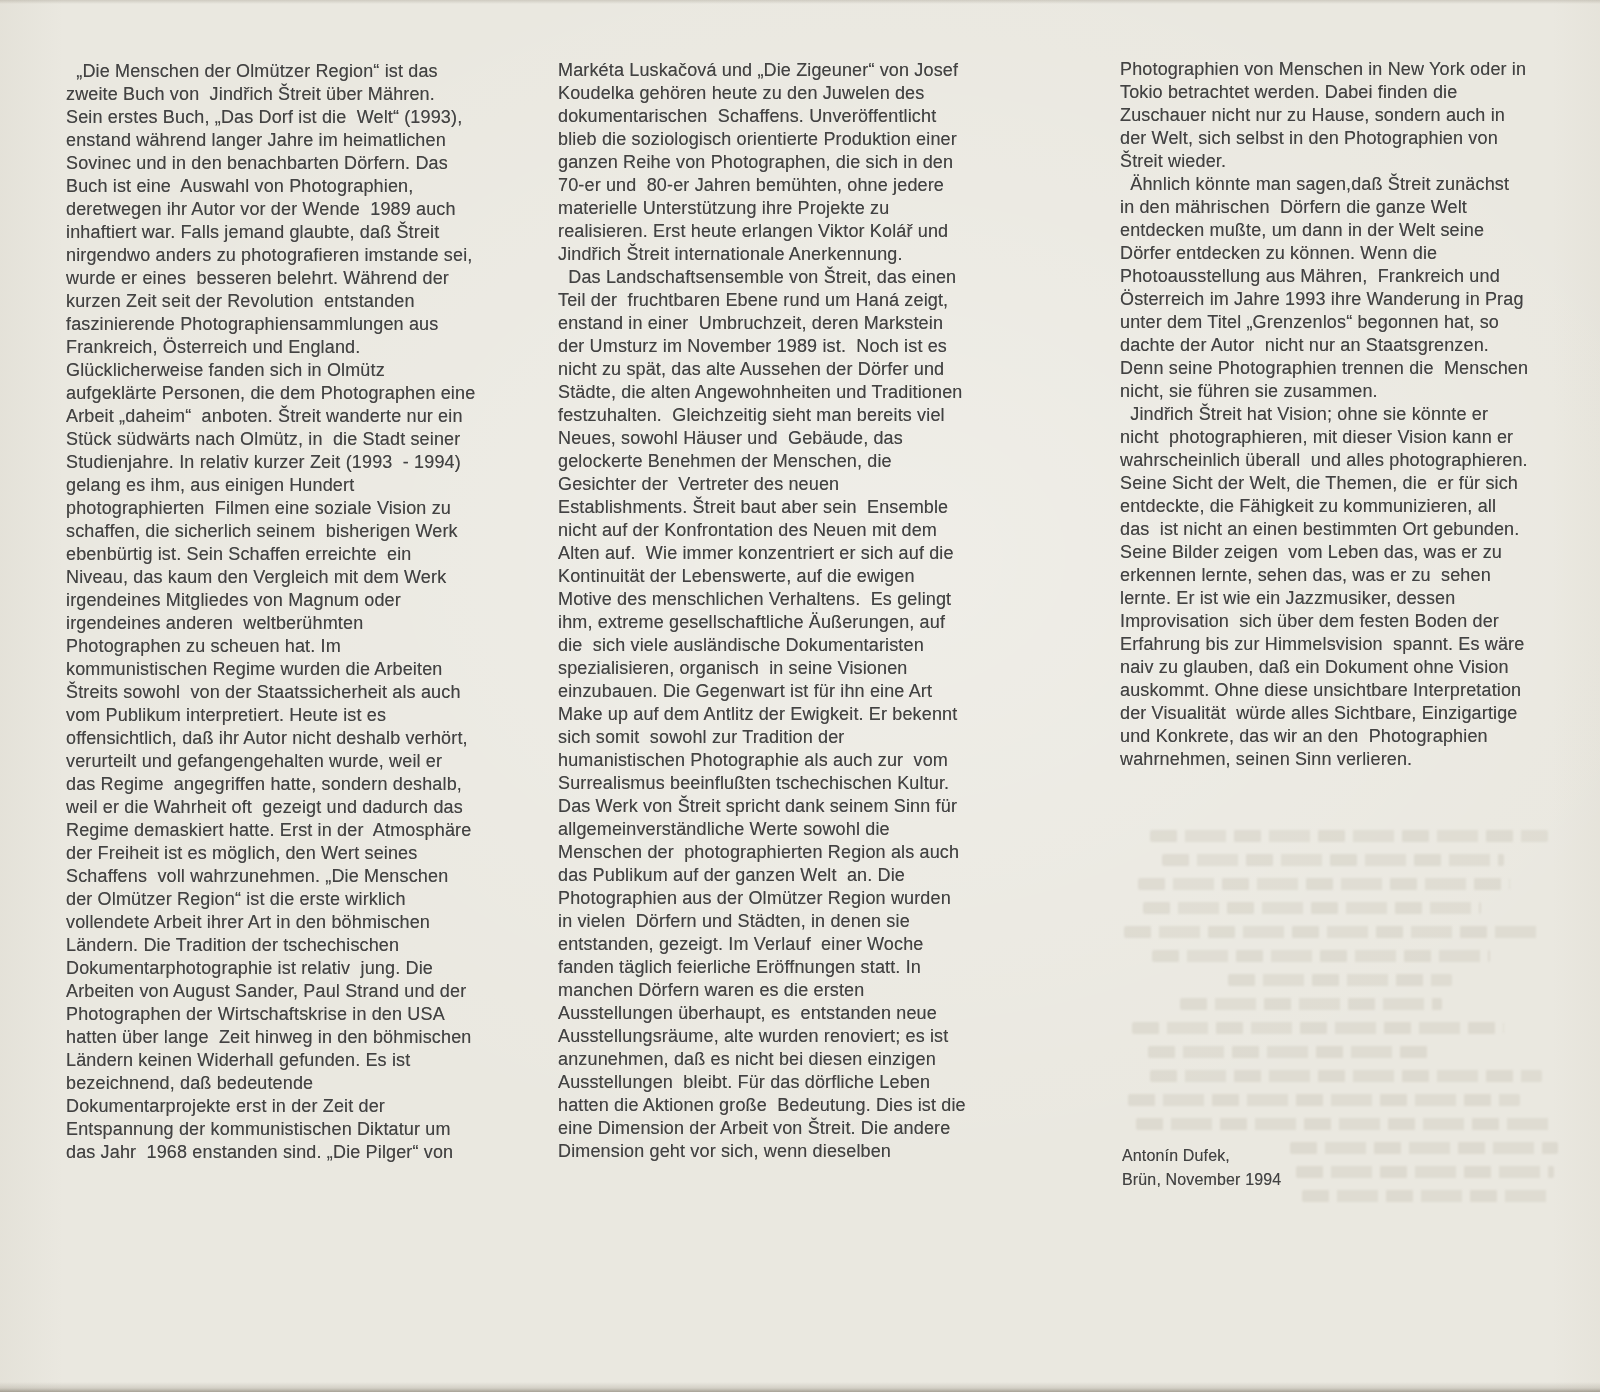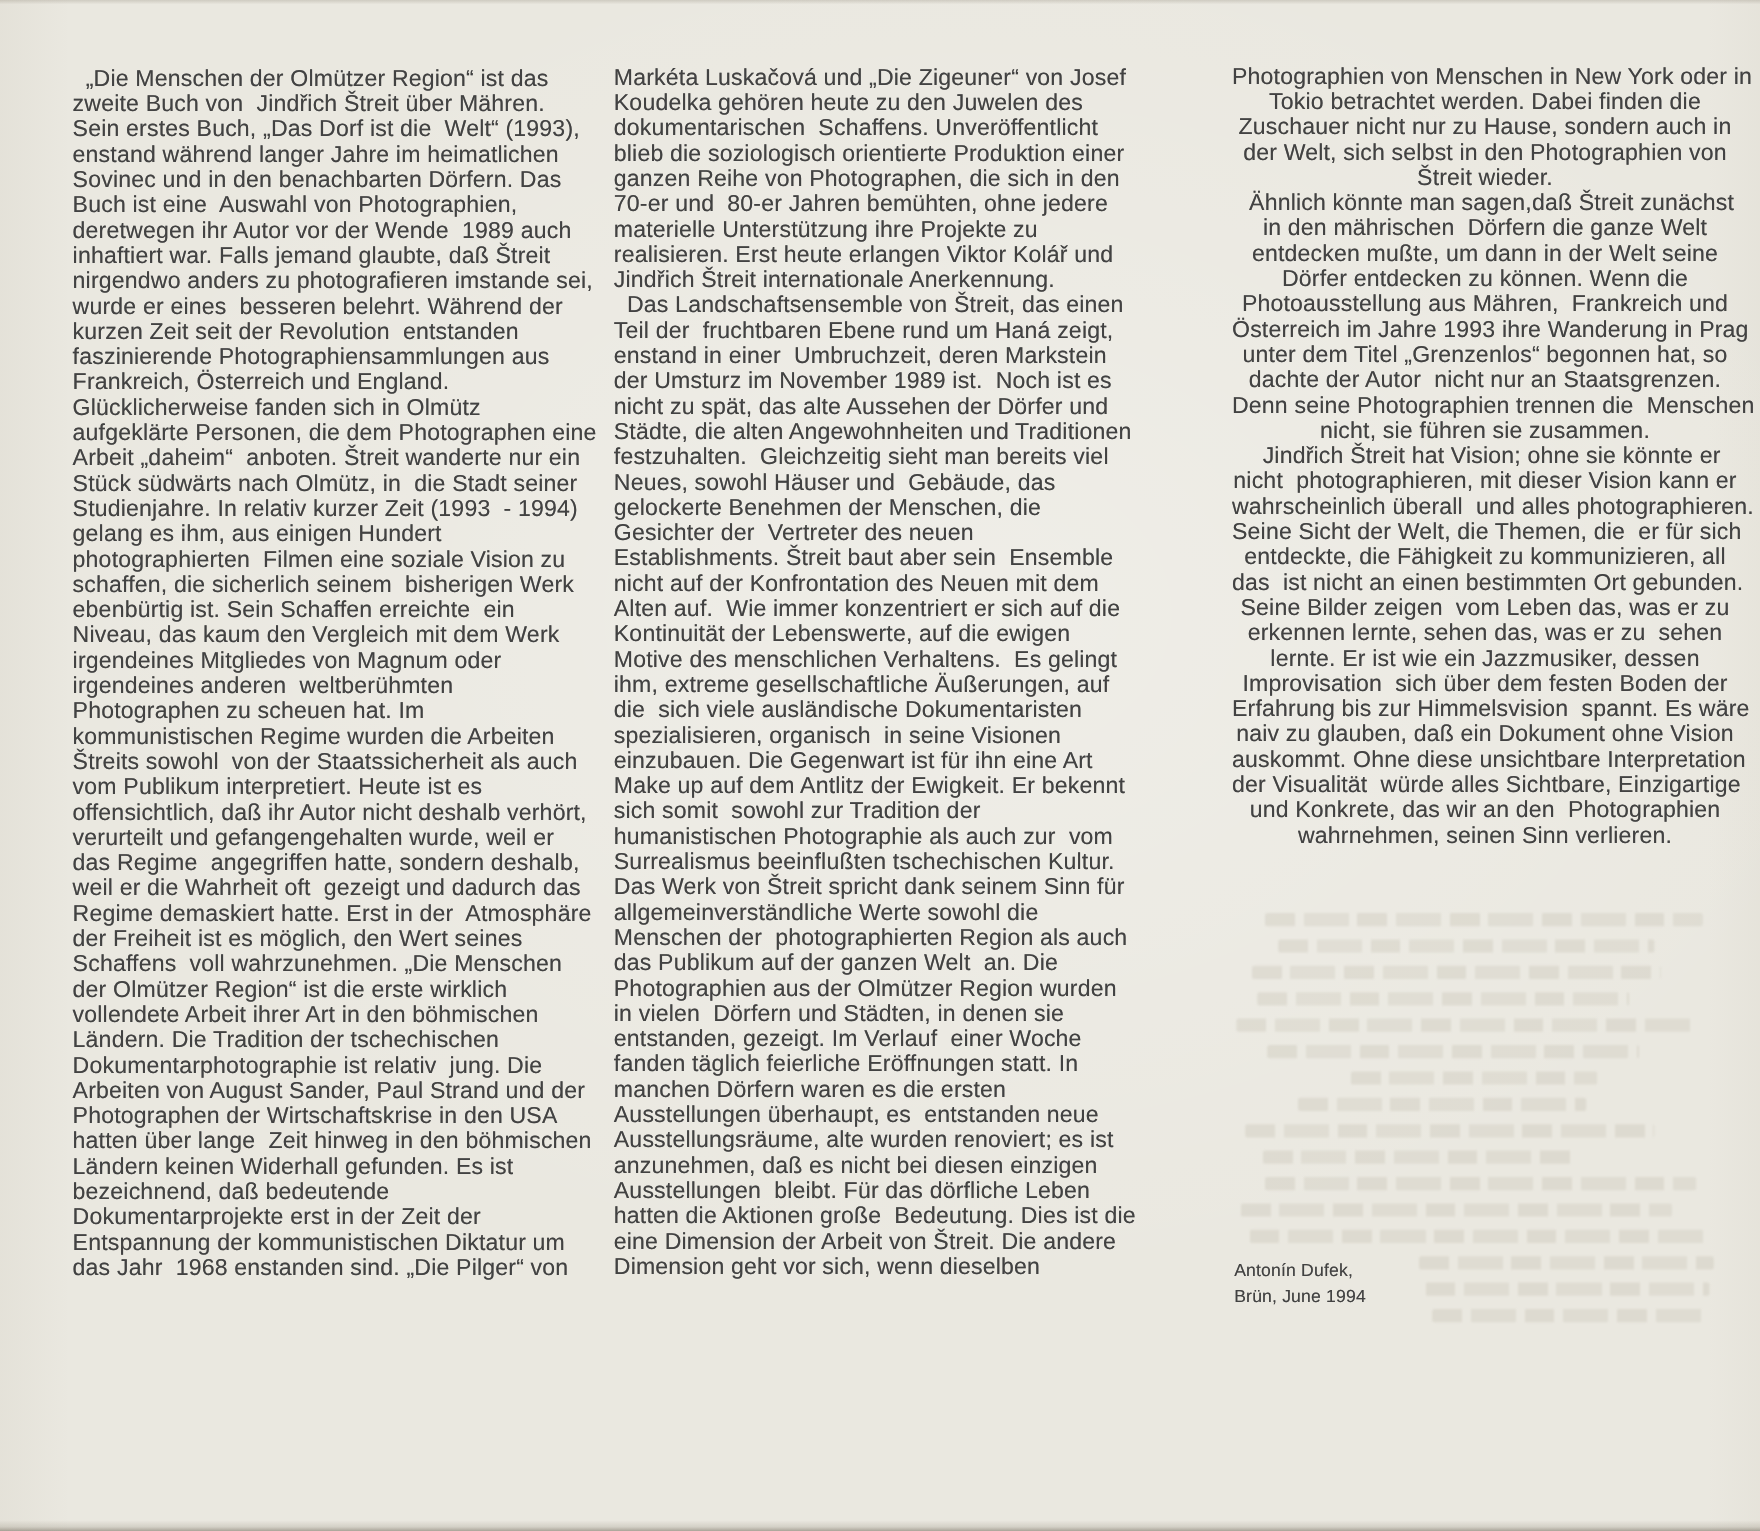--- a/index.html
+++ b/index.html
@@ -14,30 +14,30 @@
     width:1600px;height:1392px;
     background:
       radial-gradient(1200px 900px at 55% 40%, rgba(255,255,255,0.25), rgba(255,255,255,0) 70%),
       linear-gradient(to right, rgba(150,140,118,0.07), rgba(150,140,118,0) 4%, rgba(150,140,118,0) 97%, rgba(150,140,118,0.05)),
       #eae8e0;
     overflow:hidden;
   }
   .col{
     position:absolute;
     white-space:pre;
-    font-size:21px;
+    font-size:18px;
     line-height:23px;
     letter-spacing:0.15px;
     color:#424242;
     text-shadow:0 0 0.5px rgba(70,70,70,0.55);
     z-index:3;
   }
   .col1{left:66px; top:60px; width:460px;}
   .col2{left:558px; top:59px; width:460px;}
-  .col3{left:1120px; top:58px; width:460px;text-align:center;}
+  .col3{left:1120px; top:58px; width:460px;}
   .signature{
     position:absolute;
     left:1122px; top:1144px;
     font-size:16px; line-height:24px;
     letter-spacing:0.15px;
     color:#424242;
     text-shadow:0 0 0.5px rgba(70,70,70,0.55);
     z-index:3;
   }
   
@@ -210,19 +210,19 @@
 Improvisation  sich über dem festen Boden der
 Erfahrung bis zur Himmelsvision  spannt. Es wäre
 naiv zu glauben, daß ein Dokument ohne Vision
 auskommt. Ohne diese unsichtbare Interpretation
 der Visualität  würde alles Sichtbare, Einzigartige
 und Konkrete, das wir an den  Photographien
 wahrnehmen, seinen Sinn verlieren.</div>
 
   <div class="signature">
     <div>Antonín Dufek,</div>
-    <div>Brün, June 1994</div>
+    <div>Brün, November 1994</div>
   </div>
 
   <div class="edge-top"></div>
   <div class="edge-bottom"></div>
 
 </div>
 
 </body></html>

